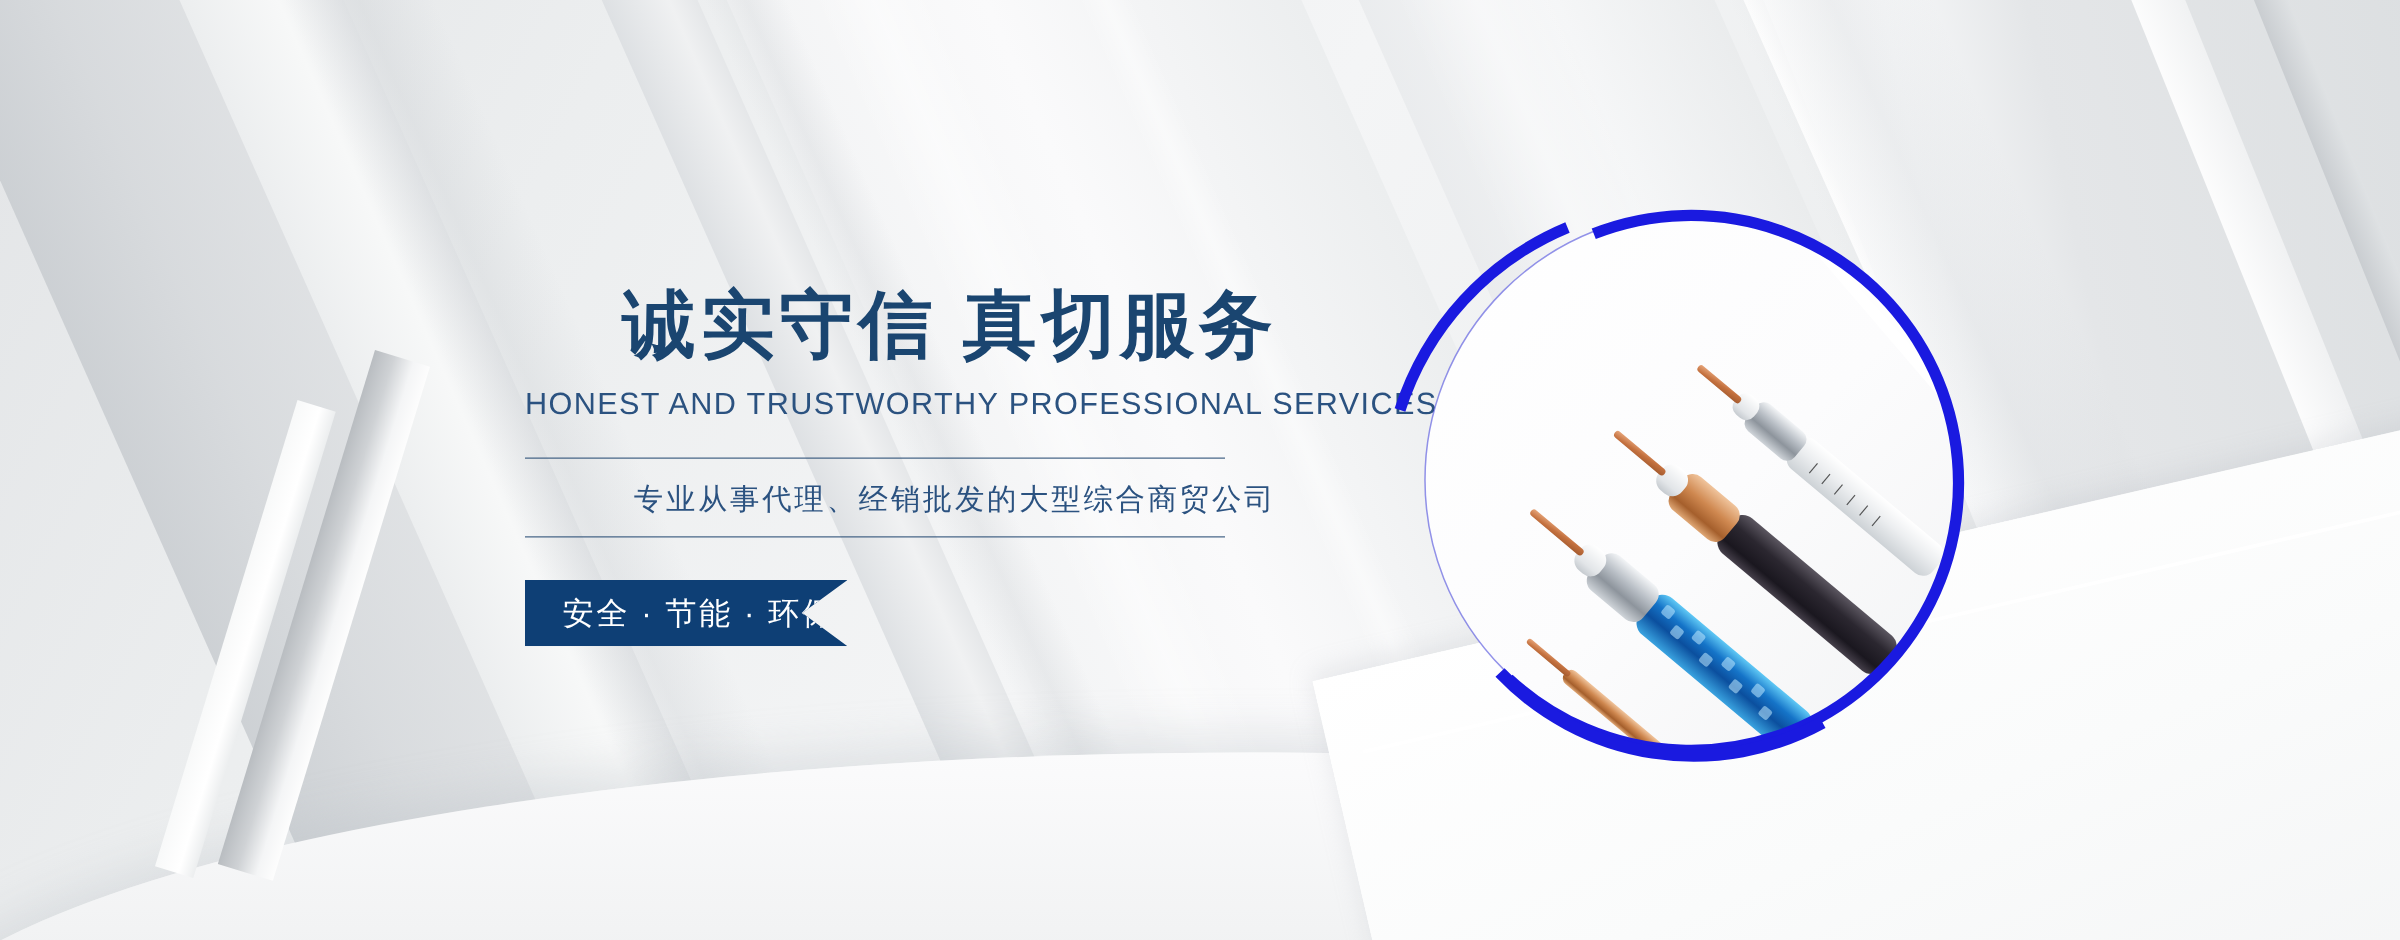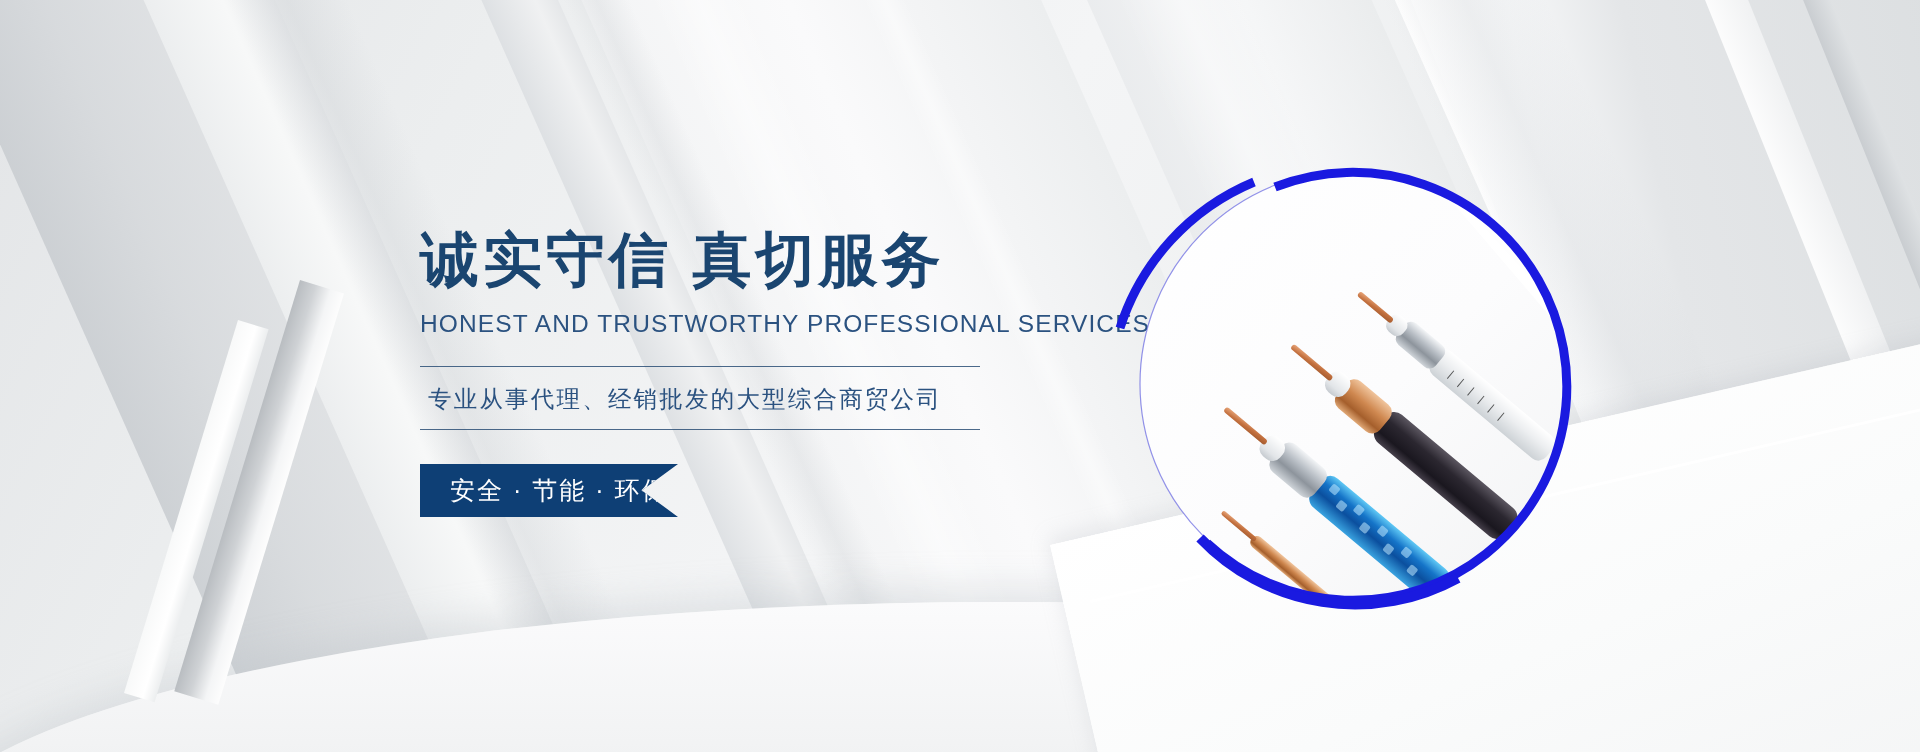--- a/index.html
+++ b/index.html
@@ -10,20 +10,21 @@
   body {
     font-family: "Liberation Sans", "DejaVu Sans", sans-serif;
   }
 
   .banner {
     position: relative;
     width: 1920px;
     height: 752px;
     overflow: hidden;
     background: #eef0f1;
+    text-align: center;
   }
 
   
   .bg-base {
     position: absolute;
     inset: 0;
     background:
       linear-gradient(118deg, #e3e5e7 0%, #eceeef 22%, #f4f5f6 48%, #eceeef 72%, #e7e9ea 100%);
   }
 

